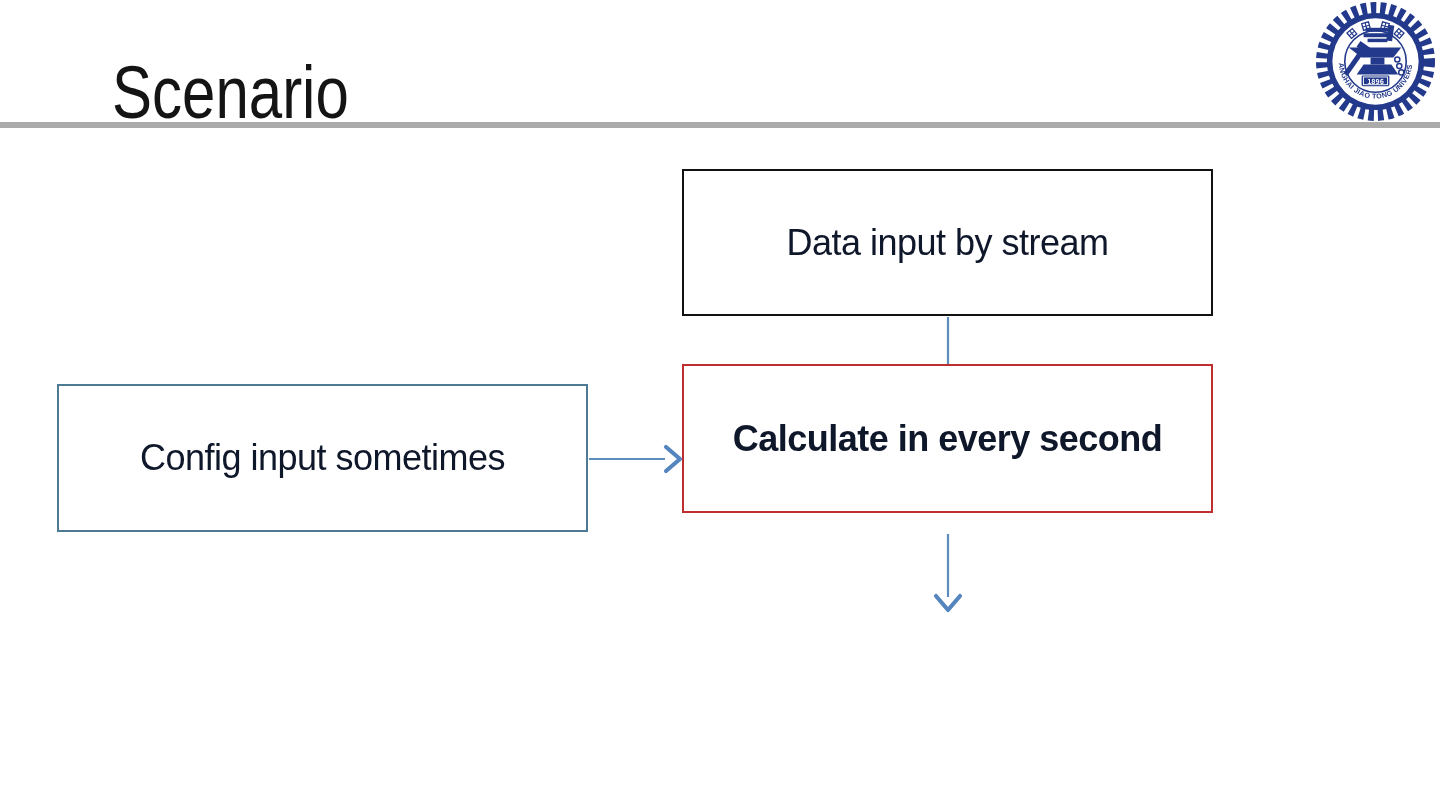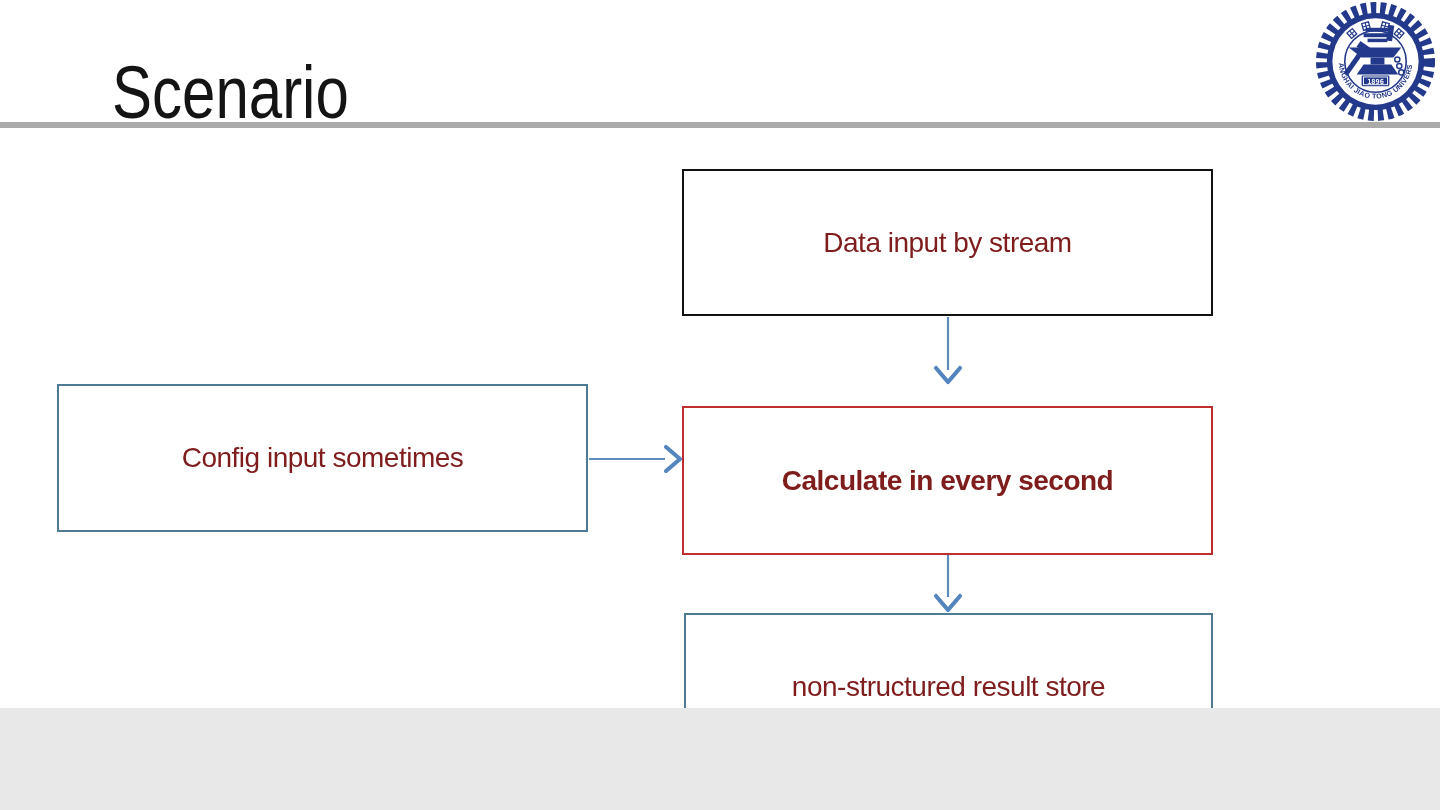--- a/index.html
+++ b/index.html
@@ -1,18 +1,18 @@
 <!DOCTYPE html>
 <html><head>
 <meta charset="utf-8">
 <style>
   html,body{margin:0;padding:0;background:#e8e8e8;}
   .slide{
     position:relative;
-    width:1440px;height:708px;
+    width:1440px;height:810px;
     background:#ffffff;
     overflow:hidden;
     font-family:"Liberation Sans","DejaVu Sans",sans-serif;
     margin:0 auto;
   }
   .title{
     position:absolute;left:112px;top:55px;
     font-size:75px;line-height:1;color:#141414;
     white-space:nowrap;
     transform:scaleX(0.80);transform-origin:0 50%;
@@ -21,25 +21,25 @@
   .divider{
     position:absolute;left:0;top:122px;width:1440px;height:6px;
     background:#ababab;
   }
   .logo{position:absolute;left:1315px;top:2px;width:121px;height:119px;}
   .connectors{position:absolute;left:0;top:0;width:1440px;height:810px;z-index:1;pointer-events:none;}
   .node{
     position:absolute;z-index:2;box-sizing:border-box;
     background:#ffffff;border:2px solid #111;
     display:flex;align-items:center;justify-content:center;
-    font-size:28px;color:#7f1d1d;letter-spacing:-0.5px;
+    font-size:36px;color:#0f172a;letter-spacing:-0.5px;
     text-align:center;
   }
   .node-black{left:682px;top:169px;width:531px;height:147px;border-color:#121212;}
-  .node-red{left:682px;top:406px;width:531px;height:149px;border-color:#be2e2e;font-weight:700;justify-content:center;}
+  .node-red{left:682px;top:364px;width:531px;height:149px;border-color:#be2e2e;font-weight:700;justify-content:center;}
   .node-blue-left{left:57px;top:384px;width:531px;height:148px;border-color:#4e7a94;}
   .node-blue-bottom{left:684px;top:613px;width:529px;height:148px;border-color:#4e7a94;}
   .arrow-line{stroke:#5b8cbd;stroke-width:2.2;fill:none;}
   .arrow-head{stroke:#5585be;stroke-width:4.2;fill:none;stroke-linecap:round;stroke-linejoin:round;}
   .navy{fill:#23398b;}
   .navy-stroke{stroke:#23398b;fill:none;}
 </style>
 </head>
 <body>
 
@@ -135,17 +135,14 @@
   </div>
 
   <div class="node node-red">
     <span>Calculate in every second</span>
   </div>
 
   <div class="node node-blue-left">
     <span>Config input sometimes</span>
   </div>
 
-  <div class="node node-blue-bottom">
-    <span>non-structured result store</span>
-  </div>
 
 </div>
 
 </body></html>

